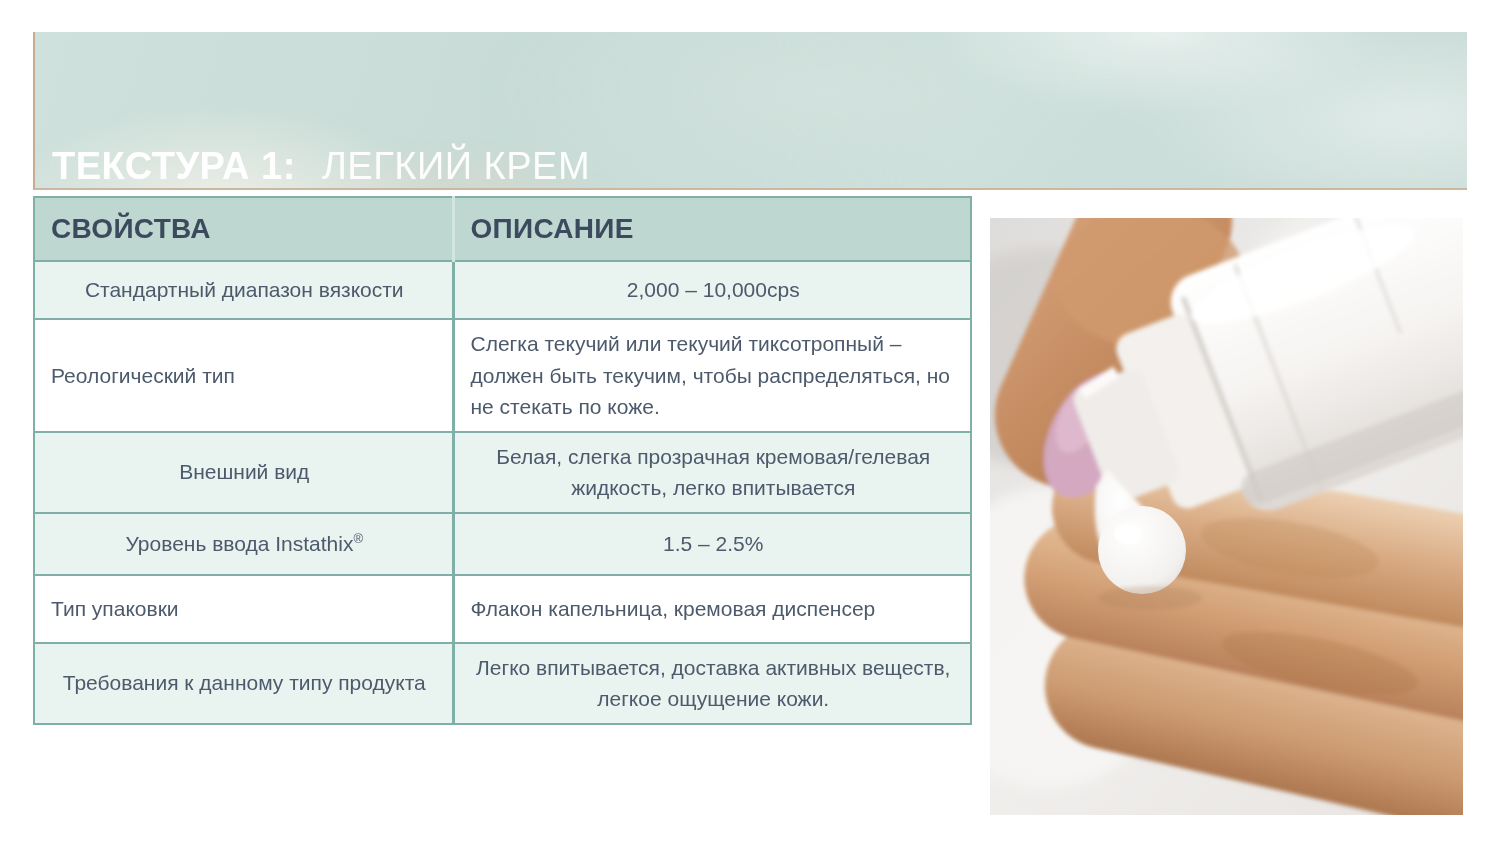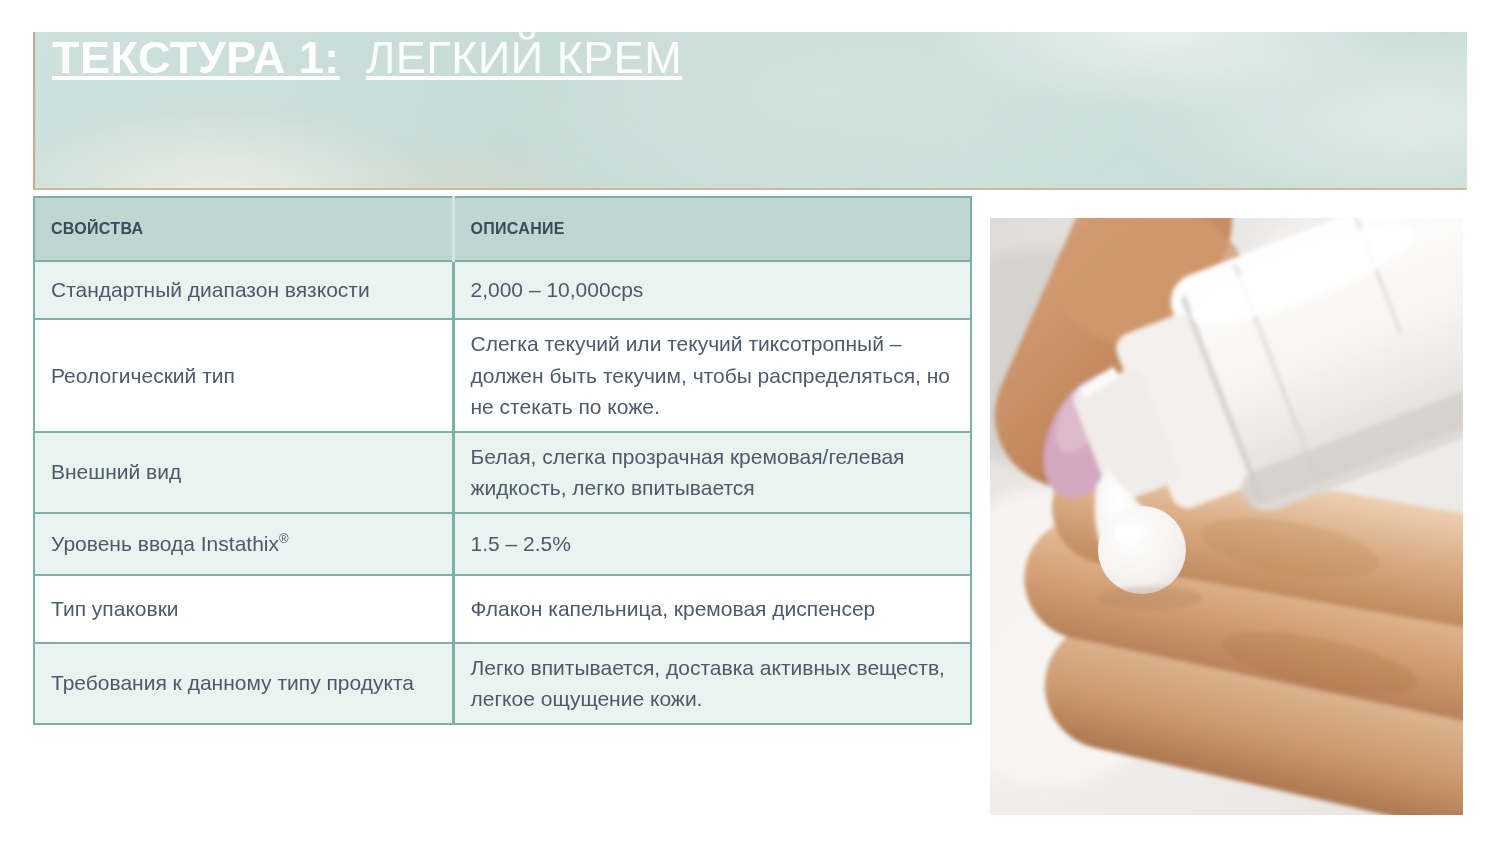--- a/index.html
+++ b/index.html
@@ -30,26 +30,25 @@
       radial-gradient(300px 130px at 14% 95%, rgba(241,240,232,0.85), rgba(241,240,232,0) 72%),
       radial-gradient(220px 90px at 30% 100%, rgba(223,215,198,0.5), rgba(223,215,198,0) 75%),
       radial-gradient(500px 200px at 55% 40%, rgba(214,228,224,0.6), rgba(214,228,224,0) 70%);
     filter: blur(6px);
   }
   .banner-title {
     position: absolute;
     left: 17px; top: 0;
     height: 100%;
     display: flex;
-    align-items: flex-start;
-    font-size: 45px;
+    align-items: flex-end;
+    font-size: 38px;
     color: #ffffff;
     letter-spacing: 0.5px;
     white-space: nowrap;
-    text-decoration: underline;
   }
   .banner-title .t-bold { font-weight: 700; }
   .banner-title .t-light { font-weight: 300; margin-left: 26px; opacity: 0.96; }
 
   
   .props-table {
     position: absolute;
     left: 33px; top: 196px;
     width: 937px;
     border-collapse: collapse;
@@ -63,28 +62,28 @@
     padding: 8px 14px 8px 16px;
     border-bottom: 2px solid #7fb0a8;
     font-size: 21px;
     line-height: 1.5;
     color: #4d5a6c;
     text-align: left;
   }
   .props-table th {
     background: #bed7d0;
     color: #3c4a5e;
-    font-size: 16px;
+    font-size: 28px;
     font-weight: 700;
     height: 46px;
     letter-spacing: 0.3px;
   }
   .props-table th:first-child { border-right: 3px solid #d3e5e0; }
   .props-table td:first-child { border-right: 3px solid #7fb0a8; }
-  tr.row-light td { background: #e9f3f0; }
+  tr.row-light td { background: #e9f3f0; text-align: center; }
   tr.row-white td { background: #ffffff; }
   tr.h62 { height: 58px; }
   tr.h104 { height: 72px; }
   tr.h76 { height: 72px; }
   tr.h58 { height: 62px; }
   tr.h78 { height: 68px; }
   tr.h73 { height: 69px; }
   .props-table sup { font-size: 13px; }
 
   

